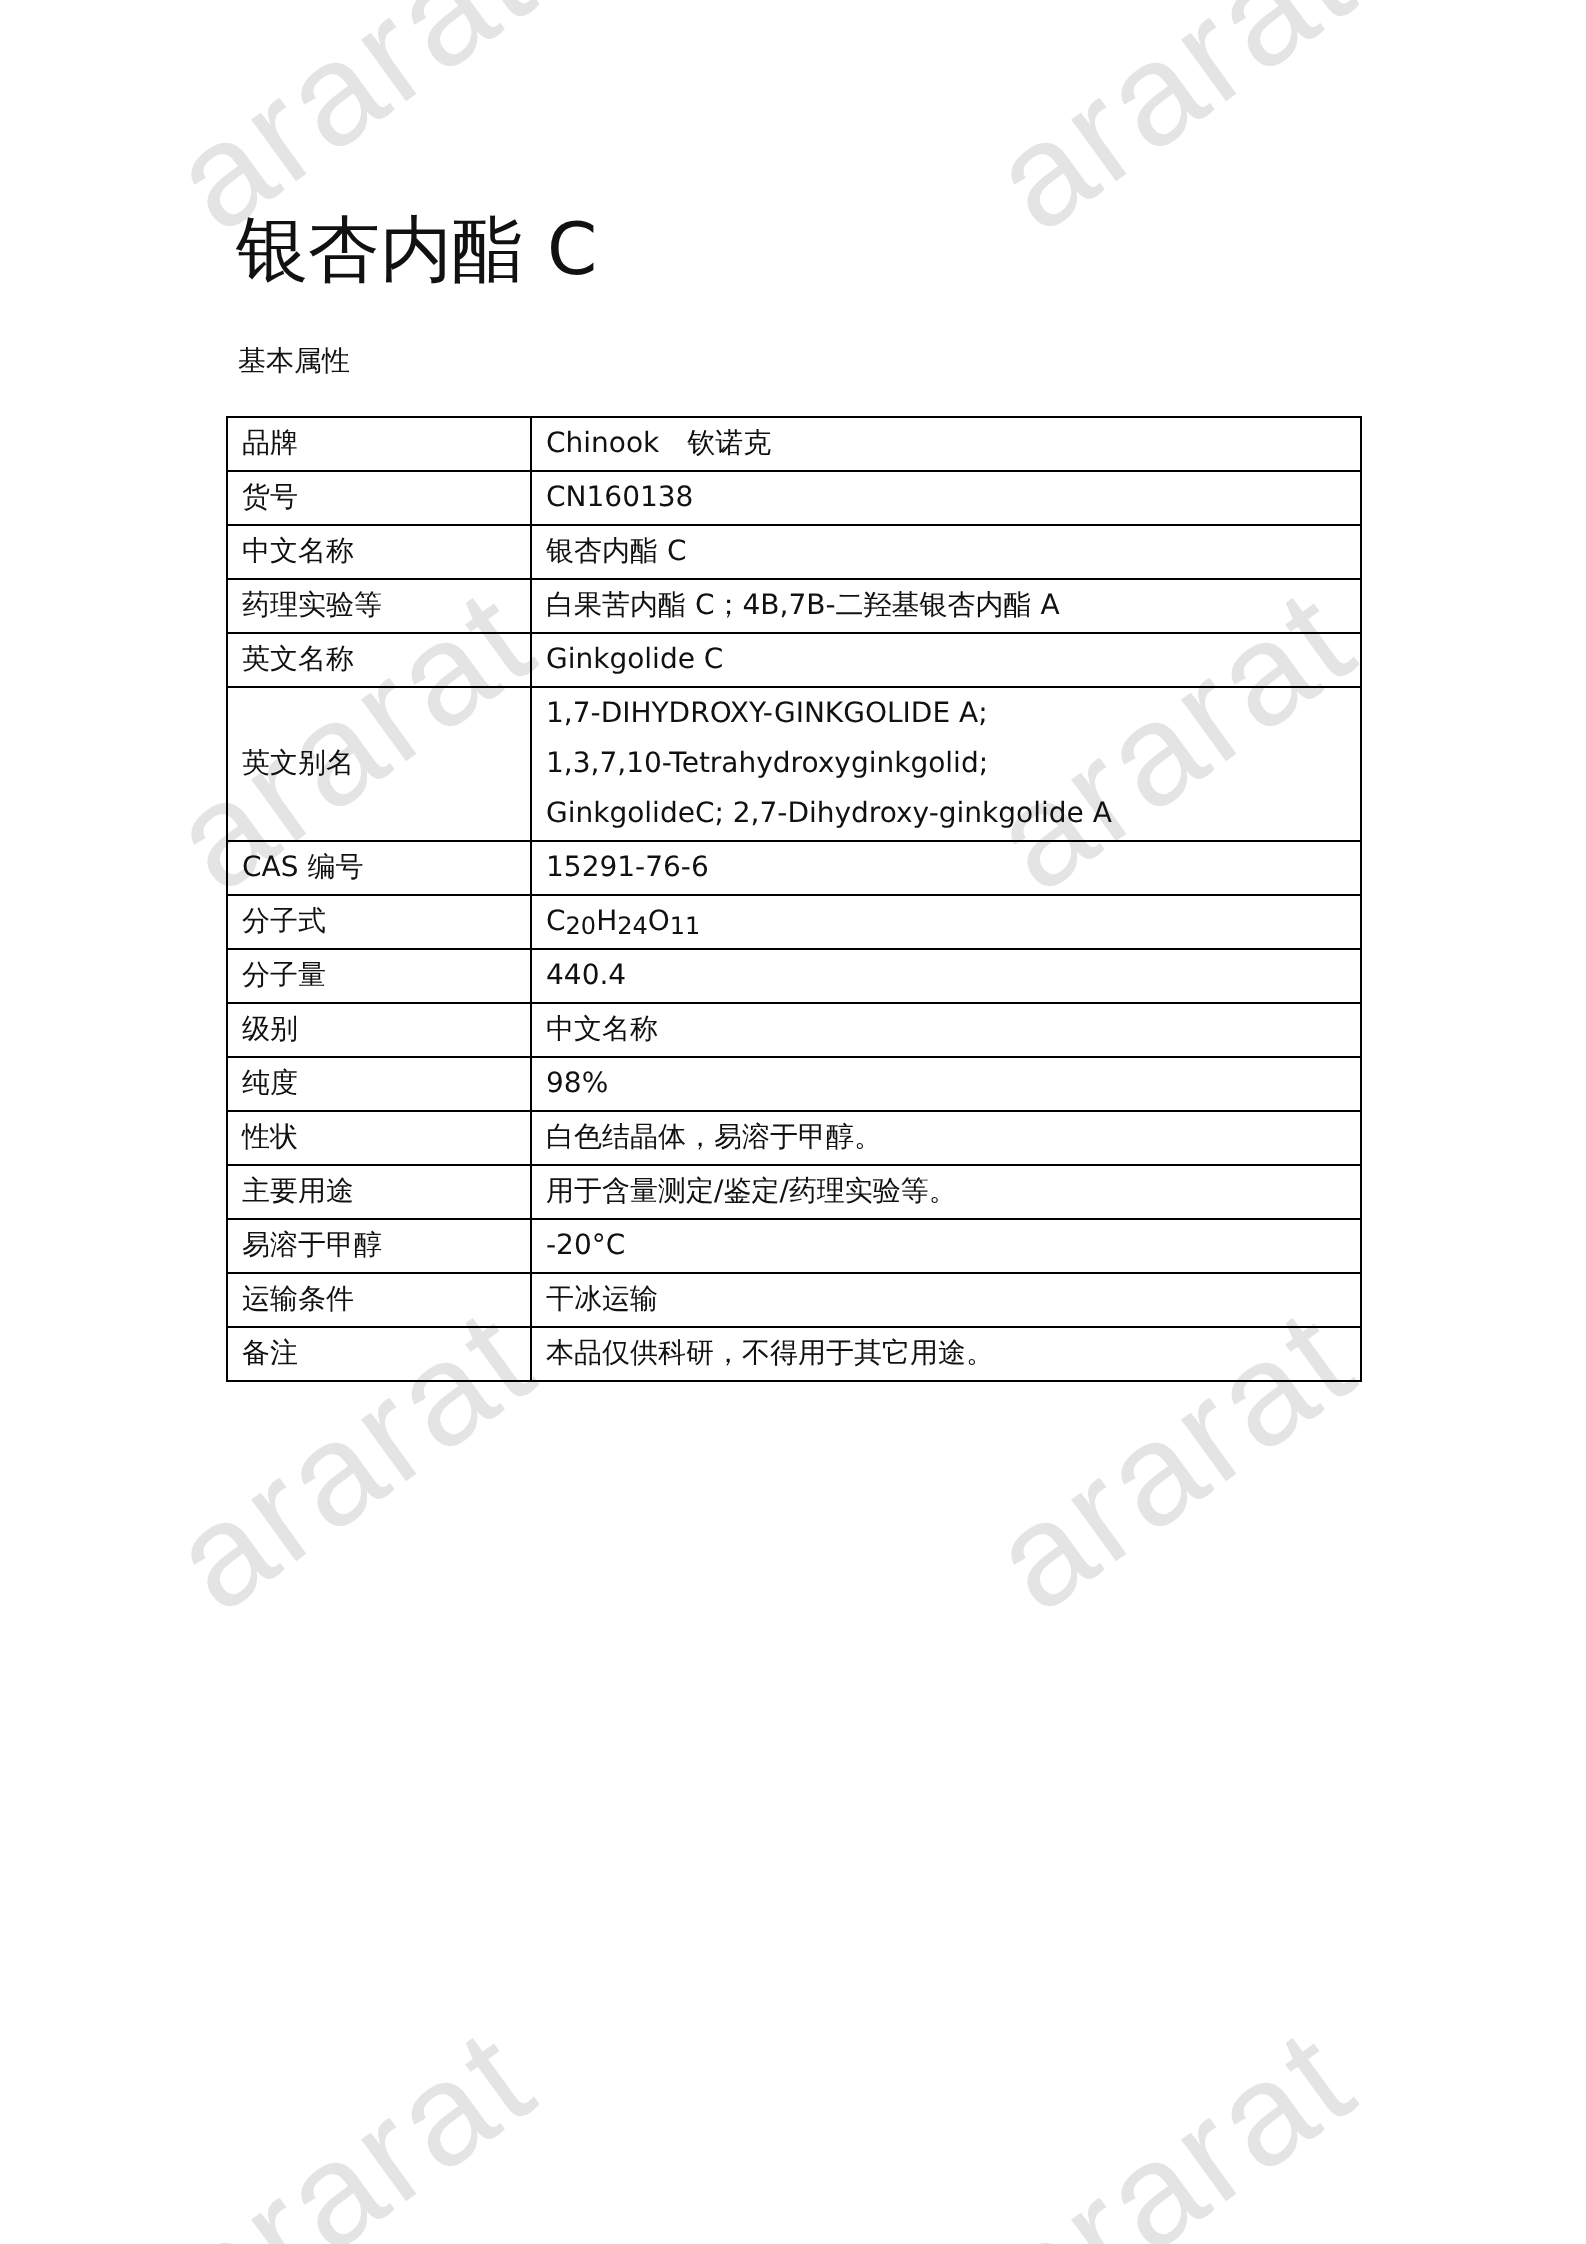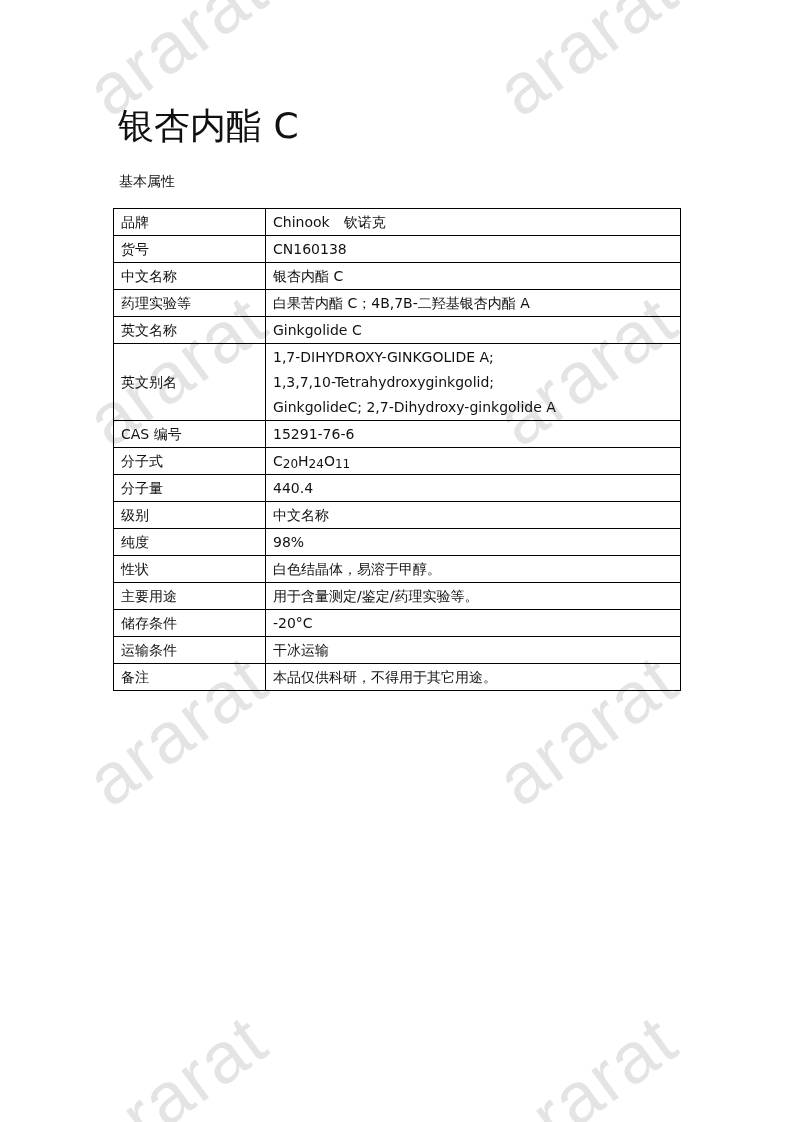--- a/index.html
+++ b/index.html
@@ -143,21 +143,21 @@
     </tr>
     <tr>
       <td class="key">性状</td>
       <td class="val">白色结晶体，易溶于甲醇。</td>
     </tr>
     <tr>
       <td class="key">主要用途</td>
       <td class="val">用于含量测定/鉴定/药理实验等。</td>
     </tr>
     <tr>
-      <td class="key">储存条件</td>
+      <td class="key">易溶于甲醇</td>
       <td class="val">-20°C</td>
     </tr>
     <tr>
       <td class="key">运输条件</td>
       <td class="val">干冰运输</td>
     </tr>
     <tr>
       <td class="key">备注</td>
       <td class="val">本品仅供科研，不得用于其它用途。</td>
     </tr>

